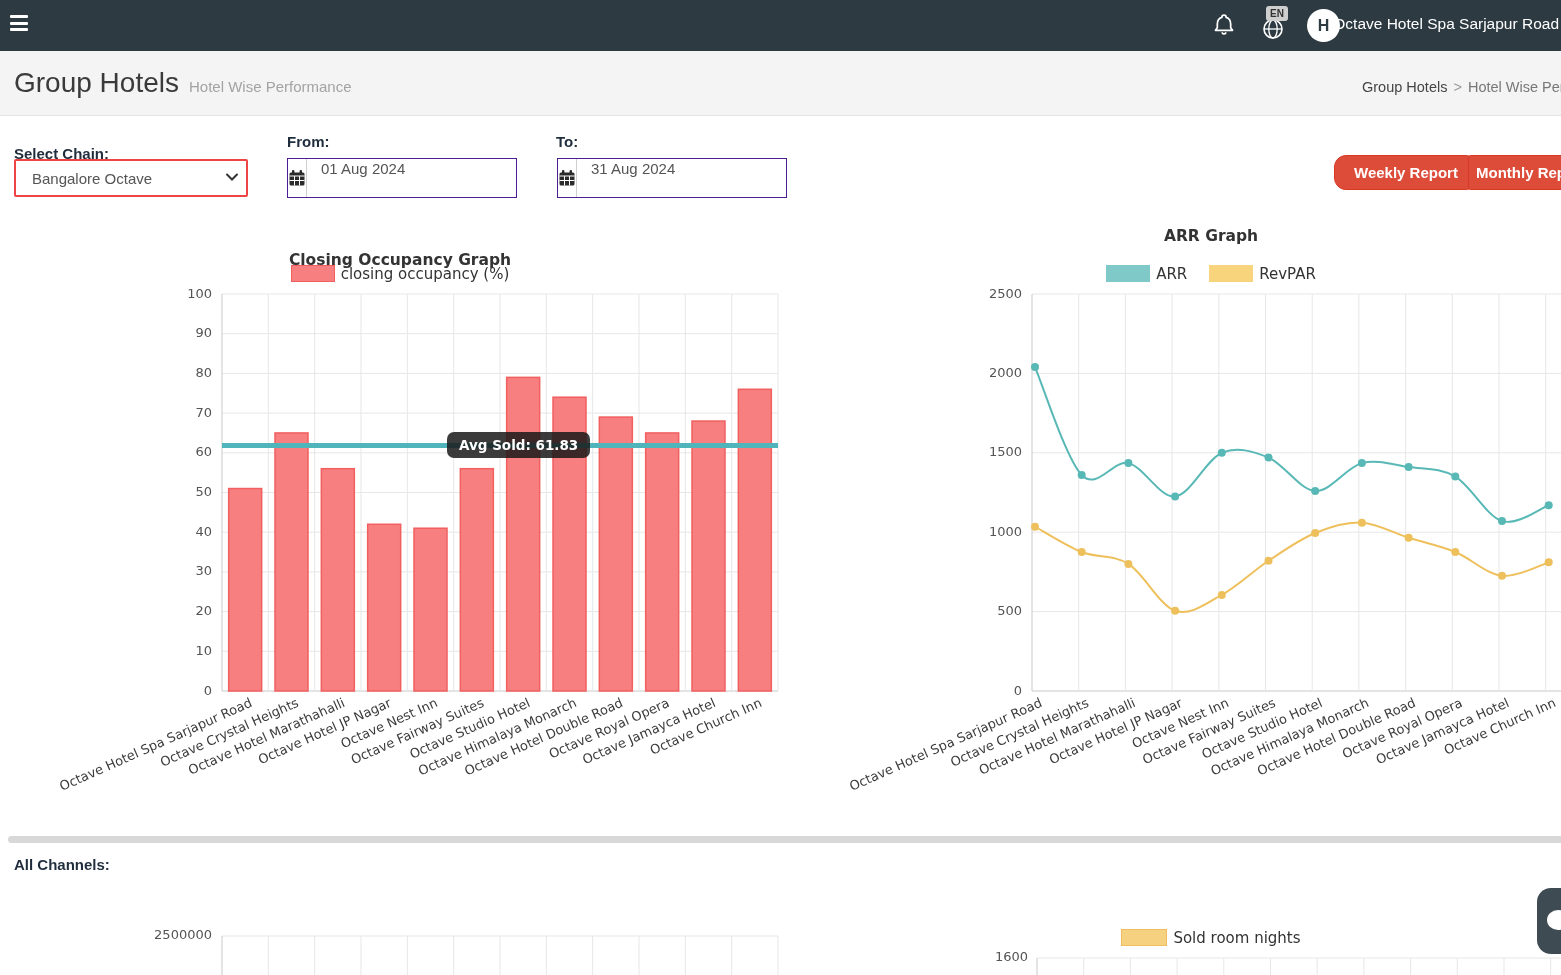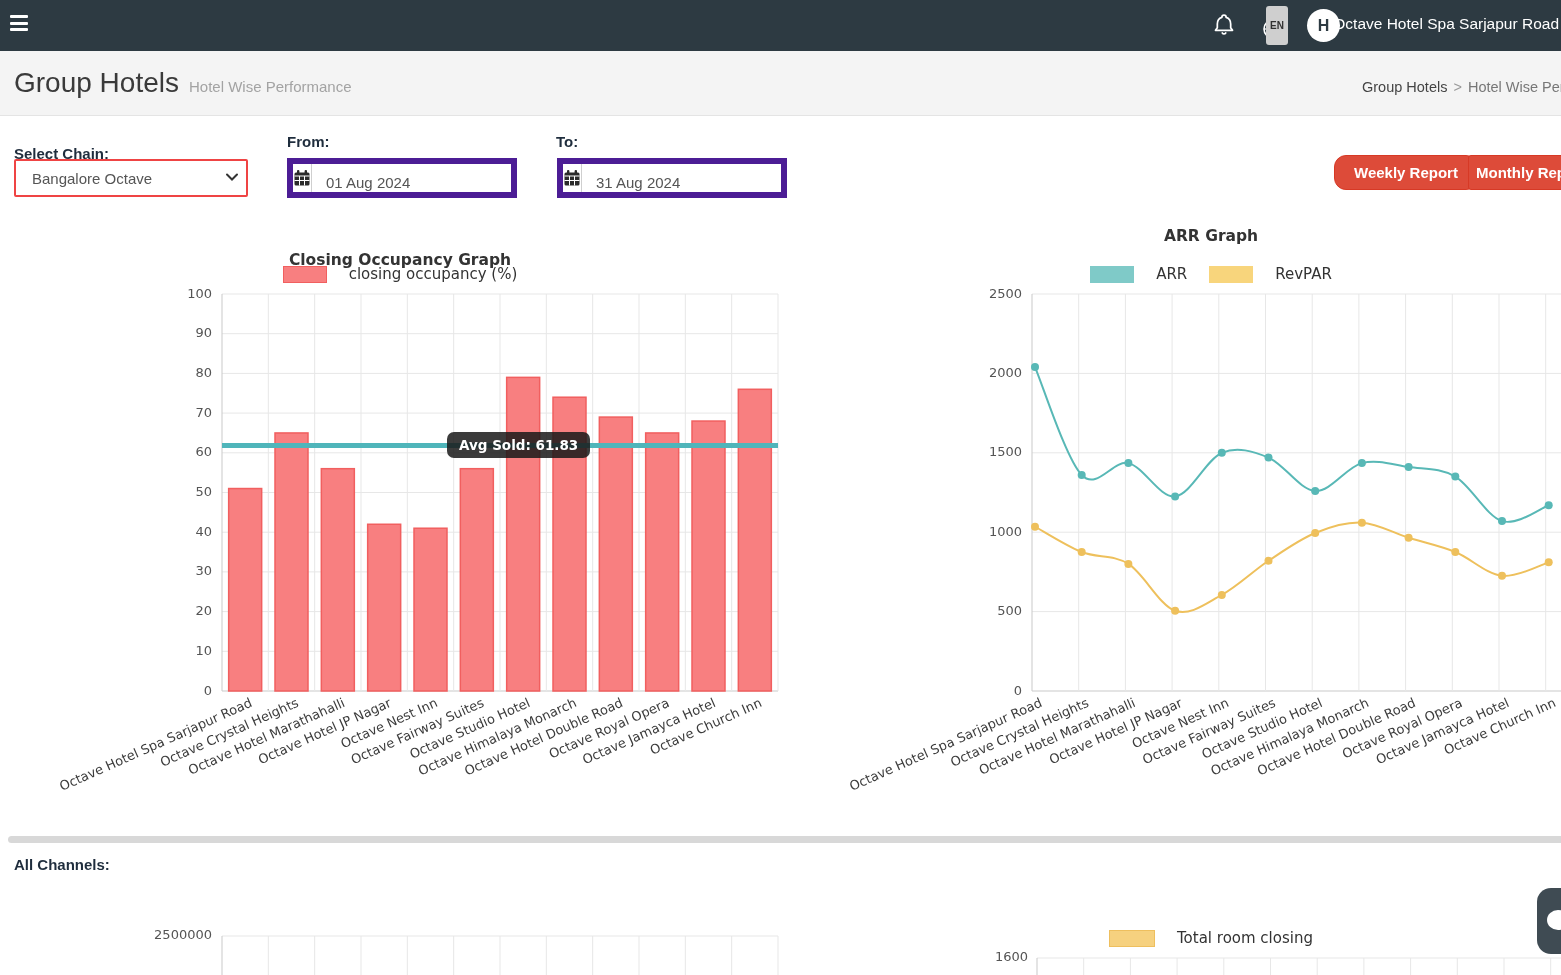--- a/index.html
+++ b/index.html
@@ -5,21 +5,21 @@
   html,body{margin:0;padding:0;background:#fff;}
   .page{position:relative;width:1561px;height:975px;overflow:hidden;background:#fff;
         font-family:"Liberation Sans",sans-serif;color:#333;}
   
   .navbar{position:absolute;left:0;top:0;width:100%;height:51px;background:#2d3a42;z-index:6;}
   .hamburger{position:absolute;left:10px;top:15px;width:22px;height:20px;cursor:pointer;}
   .hamburger span{display:block;width:18px;height:3px;background:#fff;border-radius:1px;margin:0 0 3.5px 0;}
   .nav-bell{position:absolute;left:1211px;top:12px;width:26px;height:28px;}
   .nav-lang{position:absolute;left:1258px;top:3px;width:40px;height:42px;}
   .lang-badge{position:absolute;left:8px;top:3px;background:#cfcfcf;color:#333;font-size:10px;font-weight:bold;
-              padding:14px 4px;border-radius:3px;line-height:11px;}
+              padding:2px 4px;border-radius:3px;line-height:11px;}
   .avatar{position:absolute;left:1307px;top:9px;width:33px;height:33px;border-radius:50%;background:#fff;
           color:#2d3a42;font-weight:bold;font-size:16px;display:flex;align-items:center;justify-content:center;}
   .nav-hotel{position:absolute;right:2px;top:15px;color:#fff;font-size:15.5px;white-space:nowrap;}
   
   .page-header{position:absolute;left:0;top:51px;width:100%;height:64px;background:#f4f4f4;z-index:5;}
   .ph-title{position:absolute;left:14px;top:16px;font-size:28px;color:#3a3a3a;}
   .ph-sub{font-size:15px;color:#a3a3a3;margin-left:10px;}
   .breadcrumb{position:absolute;left:1356px;top:28px;width:230px;white-space:nowrap;font-size:14.5px;color:#444;
               display:flex;align-items:center;gap:6px;overflow:hidden;}
   .bc-sep{color:#999;}
@@ -27,33 +27,33 @@
   
   .panel{position:absolute;left:0;top:115px;width:100%;height:719px;background:#fff;border-top:1px solid #e4e4e4;z-index:1;}
   .bottom-panel{position:absolute;left:0;top:843px;width:100%;height:132px;background:#fff;z-index:1;}
   .divider{position:absolute;left:8px;top:836px;width:1560px;height:7px;border-radius:4px;background:#d8d8d8;z-index:2;}
   
   .filter-label{position:absolute;font-size:15px;font-weight:bold;color:#1f2d3d;z-index:3;}
   .chain-select-wrap{position:absolute;left:14px;top:159px;width:234px;height:38px;z-index:3;}
   .chain-select{width:100%;height:100%;-webkit-appearance:none;appearance:none;border:2px solid #ef4444;border-radius:2px;
         background:#fff;color:#555;font-size:15px;padding:0 28px 0 16px;font-family:"Liberation Sans",sans-serif;}
   .chain-chevron{position:absolute;right:9px;top:13px;pointer-events:none;}
-  .date-group{position:absolute;top:158px;width:230px;height:40px;border:6px solid #4c1d95;background:#fff;
-        display:flex;align-items:flex-end;z-index:3;box-sizing:border-box;}
+  .date-group{position:absolute;top:158px;width:230px;height:40px;border:1px solid #4c1d95;background:#fff;
+        display:flex;align-items:flex-start;z-index:3;box-sizing:border-box;}
   .date-addon{width:36px;height:100%;display:flex;align-items:center;justify-content:center;border-right:1px solid #cfcfcf;}
   .date-input{flex:1;border:none;outline:none;font-size:15px;color:#555;padding-left:14px;
         font-family:"Liberation Sans",sans-serif;background:transparent;}
   .report-btn{position:absolute;top:155px;height:35px;background:#dd4b39;border:1px solid #d73925;color:#fff;
         font-size:15px;font-weight:bold;border-radius:3px;z-index:3;font-family:"Liberation Sans",sans-serif;cursor:pointer;}
   
   .chart-title{position:absolute;text-align:center;font-size:15.5px;font-weight:bold;color:#333;z-index:3;
         font-family:"DejaVu Sans",sans-serif;}
   .legend-row{position:absolute;display:flex;align-items:center;justify-content:center;gap:10px;z-index:3;
         font-family:"DejaVu Sans",sans-serif;font-size:15px;color:#333;}
-  .legend-item{display:flex;align-items:center;gap:22px;cursor:pointer;}
+  .legend-item{display:flex;gap:6px;cursor:pointer;}
   .swatch{width:44px;height:17px;display:inline-block;box-sizing:border-box;border:1.5px solid transparent;}
   .avg-tooltip{position:absolute;left:447px;top:432px;background:rgba(25,25,25,0.85);color:#fff;font-size:13.5px;
         font-weight:bold;padding:5px 12px;border-radius:7px;z-index:4;font-family:"DejaVu Sans",sans-serif;white-space:nowrap;}
   .all-channels{position:absolute;left:14px;top:856px;font-size:15px;font-weight:bold;color:#1f2d3d;z-index:3;}
   #chart-canvas{position:absolute;left:0;top:0;z-index:2;pointer-events:none;}
   
   .chat-widget{position:absolute;left:1537px;top:888px;width:46px;height:66px;border-radius:14px;background:#3f4b53;
         z-index:7;cursor:pointer;}
   .chat-widget .bubble{position:absolute;left:10px;top:22px;width:22px;height:20px;background:#fff;border-radius:50%;}
 </style>
@@ -173,21 +173,21 @@
       <span>RevPAR</span>
     </span>
   </div>
 
   <div class="avg-tooltip">Avg Sold: 61.83</div>
 
   <div class="all-channels">All Channels:</div>
   <div class="legend-row" style="left:1011px;top:929px;width:400px;">
     <span class="legend-item">
       <span class="swatch" style="width: 46px; background: rgb(246, 209, 127); border-color: rgb(238, 191, 94);"></span>
-      <span>Total room closing</span>
+      <span>Sold room nights</span>
     </span>
   </div>
 
   <svg id="chart-canvas" width="1561" height="975">
       <g>
         <line x1="222" y1="691" x2="778" y2="691" stroke="#c9c9c9" stroke-width="1"></line>
         <line x1="222" y1="651.3" x2="778" y2="651.3" stroke="#e7e7e7" stroke-width="1"></line>
         <line x1="222" y1="611.6" x2="778" y2="611.6" stroke="#e7e7e7" stroke-width="1"></line>
         <line x1="222" y1="571.9" x2="778" y2="571.9" stroke="#e7e7e7" stroke-width="1"></line>
         <line x1="222" y1="532.2" x2="778" y2="532.2" stroke="#e7e7e7" stroke-width="1"></line>

